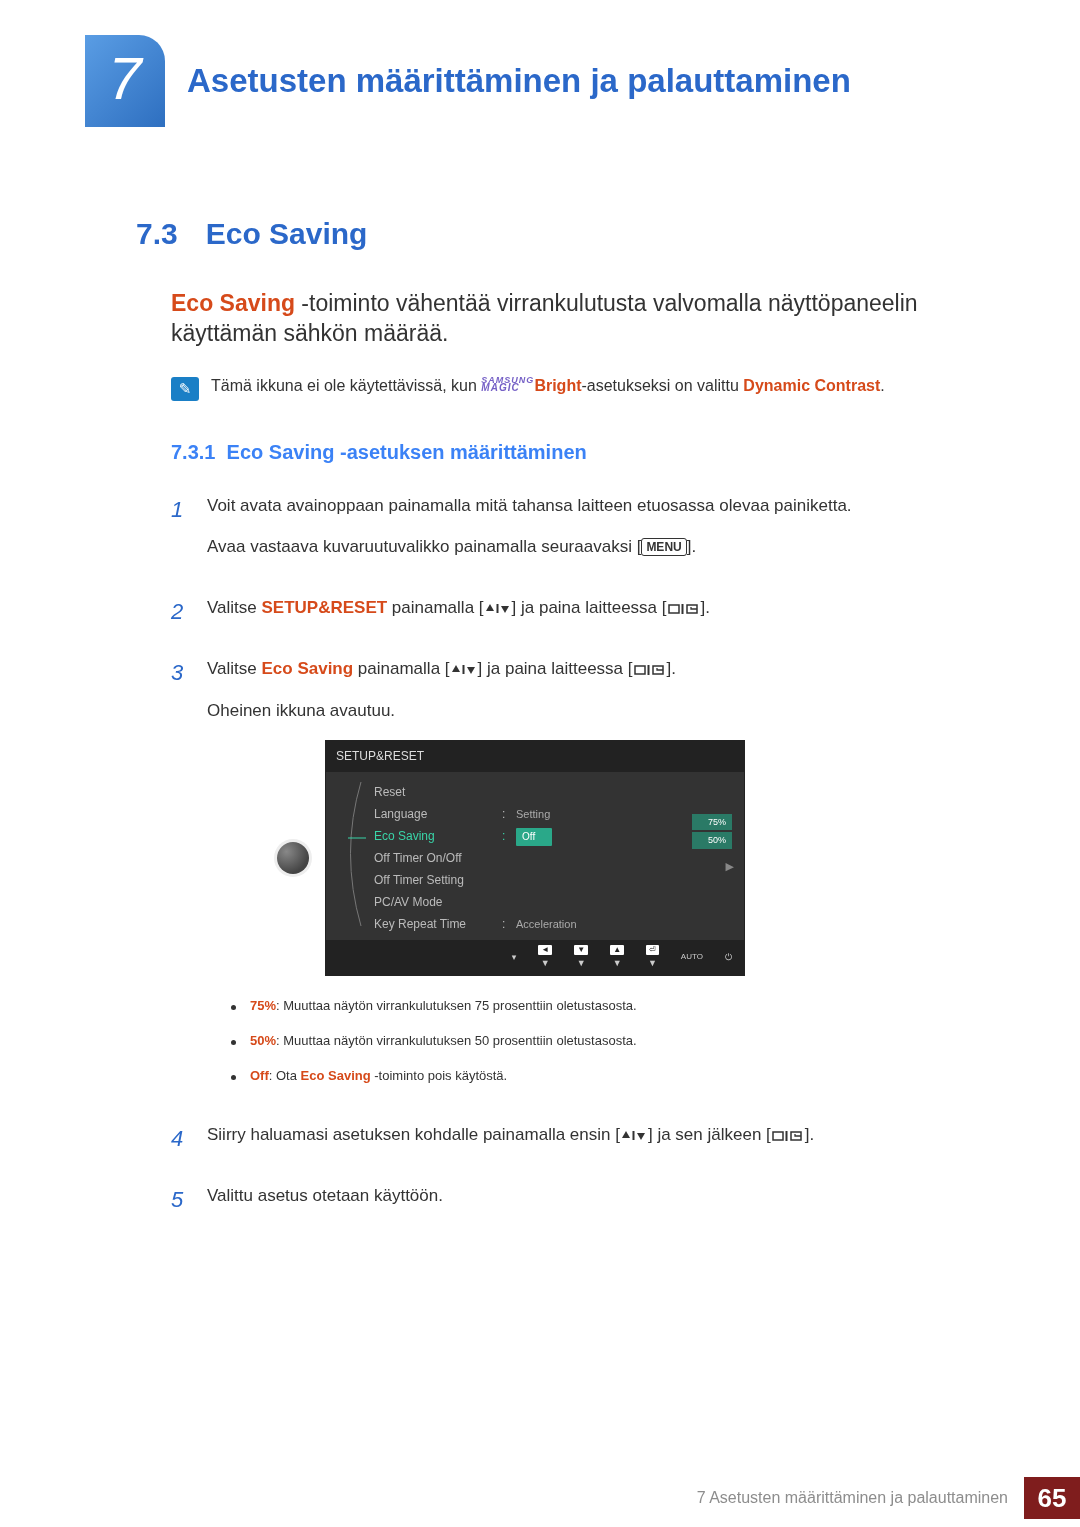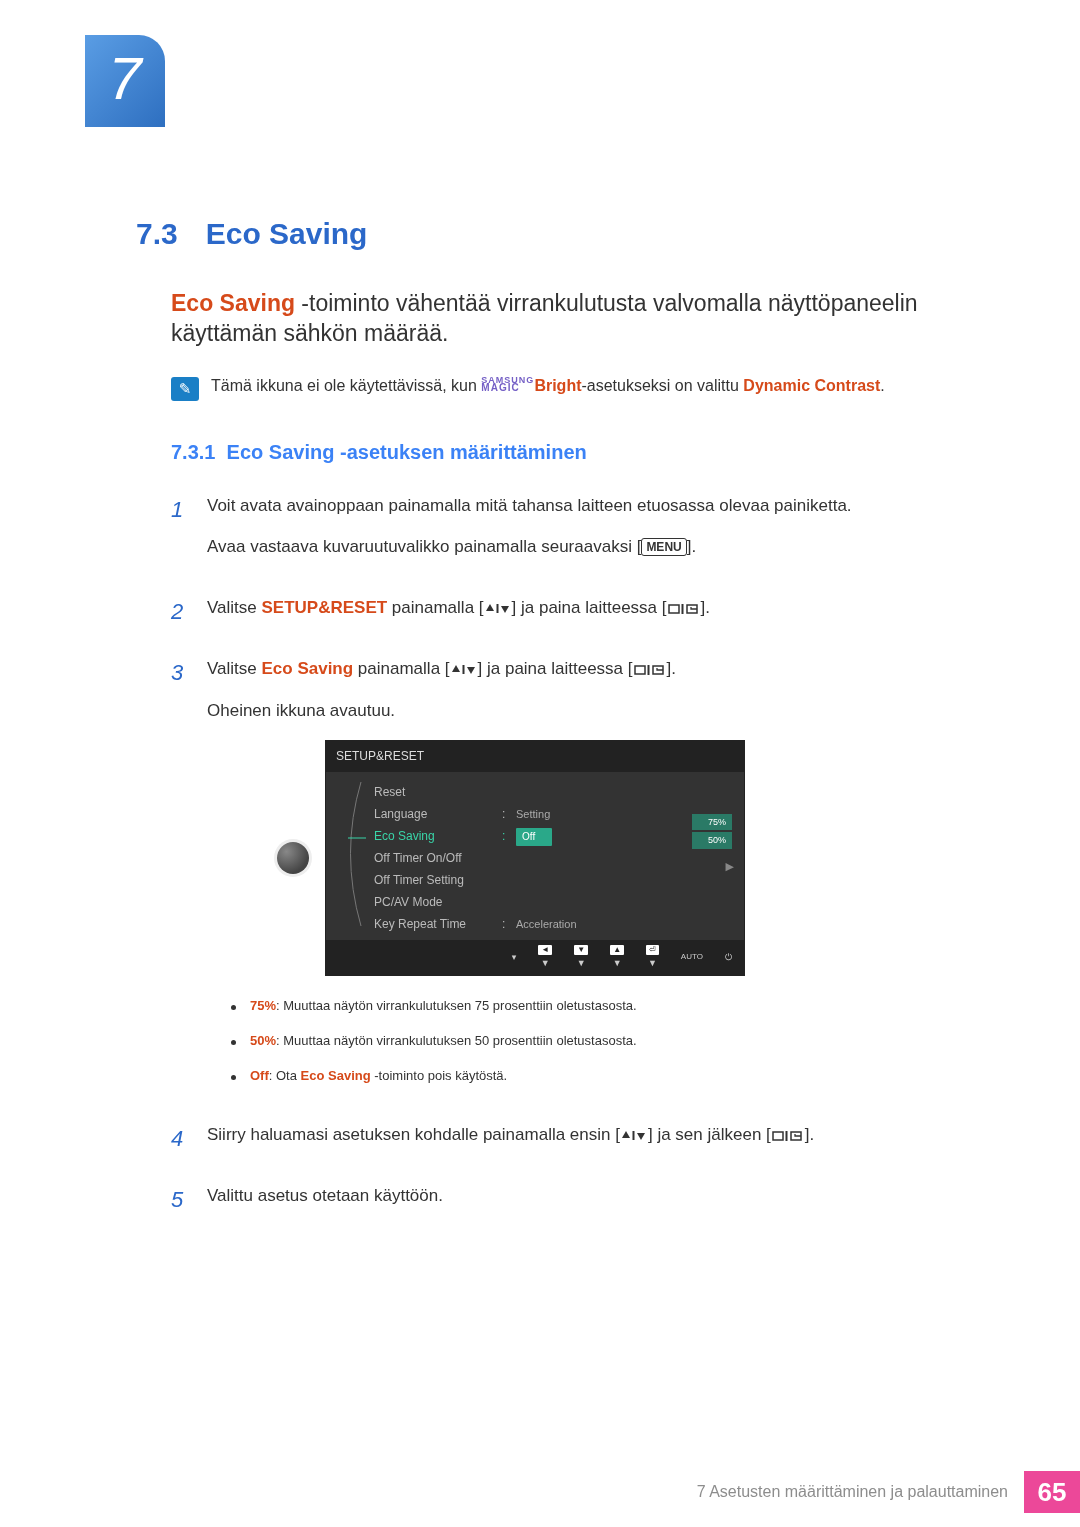--- a/index.html
+++ b/index.html
@@ -15,21 +15,21 @@
     padding-bottom:6px;
   }
   .chapter-title { color:#2b68c9; font-size:33px; font-weight:600; }
   .section { margin:90px 0 0 8px; }
   .section-heading { color:#2b68c9; font-size:30px; font-weight:700;margin-left:43px; }
   .section-num { margin-right:28px; }
   .intro { margin:38px 0 0 78px; font-size:23px; line-height:1.3; }
   .orange { color:#d64a1a; font-weight:600; }
   .note { display:flex; gap:12px; margin:28px 0 0 78px; font-size:16px; }
   .note-icon { width:28px; height:24px; background:#1a7fc6; border-radius:3px; display:flex; align-items:center; justify-content:center; color:#fff; font-size:15px; }
-  .magic { color:#7560c6; font-size:10px; letter-spacing:1px; font-weight:700; display:inline-block; line-height:0.8; vertical-align:baseline; }
+  .magic { color:#7560c6; font-size:10px; letter-spacing:1px; font-weight:700; display:inline-block; line-height:0.8; vertical-align:baseline;font-style:italic; }
   .magic .m1 { display:block; font-size:9px; }
   .subsection { margin:40px 0 0 78px; }
   .subsection-heading { color:#3b82f6; font-size:20px; font-weight:700; }
   .steps { margin:28px 0 0 0; list-style:none; }
   .steps li { display:flex; gap:22px; margin-bottom:20px; font-size:17px; line-height:1.6; }
   .step-num { color:#2b68c9; font-size:22px; font-style:italic; font-weight:300; min-width:14px; }
   .step-body { flex:1; }
   .step-body p { margin-bottom:14px; }
   .menu-pill { font-size:12px; font-weight:800; border:1px solid #333; padding:1px 4px; border-radius:3px; vertical-align:1px; }
   .bracket svg { vertical-align:-3px; }
@@ -51,30 +51,31 @@
   .osd-sel { color:#39d4a8; }
   .off-chip { background:#2aa889; color:#fff; font-size:10px; padding:1px 6px; border-radius:1px; width:36px; }
   .osd-tags { position:absolute; right:12px; top:42px; display:flex; flex-direction:column; gap:2px; }
   .osd-tag { background:#2a7a66; color:#fff; font-size:9px; padding:1px 6px; width:40px; text-align:right; }
   .osd-raquo { position:absolute; right:10px; top:86px; color:#888; font-size:11px; }
   .osd-foot { background:#222; display:flex; justify-content:flex-end; align-items:center; gap:22px; padding:5px 12px; font-size:9px; color:#ccc; }
   .osd-foot .btn { display:flex; flex-direction:column; align-items:center; gap:1px; }
   .osd-foot .glyph { background:#fff; color:#222; font-size:8px; padding:0 3px; border-radius:1px; line-height:10px; }
   .auto-label { font-size:8px; color:#ccc; }
   
-  .footer { position:absolute; right:0; bottom:14px; display:flex; align-items:center; gap:16px; }
+  .footer { position:absolute; right:0; bottom:8px; display:flex; align-items:center; gap:16px; }
   .footer-text { color:#8d8d8d; font-size:16px; }
-  .page-num-box { background:#ec4899; color:#fff; width:56px; height:42px; display:flex; align-items:center; justify-content:center; font-size:26px; font-weight:700; }
+  .page-num-box { background:#7f1d1d; color:#fff; width:56px; height:42px; display:flex; align-items:center; justify-content:center; font-size:26px; font-weight:700; }
 </style>
 </head>
 <body>
 
 <div class="page">
   <div class="header">
     <div class="chapter-badge">7</div>
+    <div class="chapter-title">Asetusten määrittäminen ja palauttaminen</div>
   </div>
 
   <div class="section">
     <h1 class="section-heading">
       <span class="section-num">7.3</span><span>Eco Saving</span>
     </h1>
 
     <p class="intro">
       <span class="orange">Eco Saving</span><span> -toiminto vähentää virrankulutusta valvomalla näyttöpaneelin käyttämän sähkön määrää.</span>
     </p>

